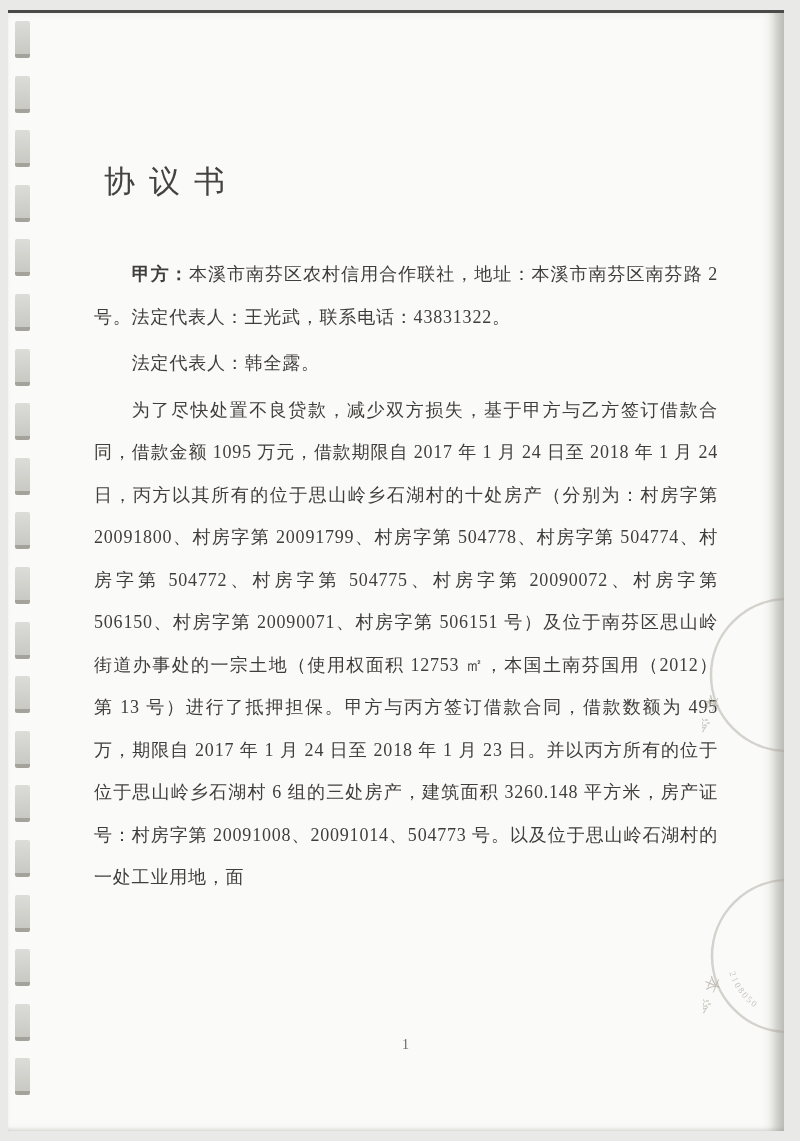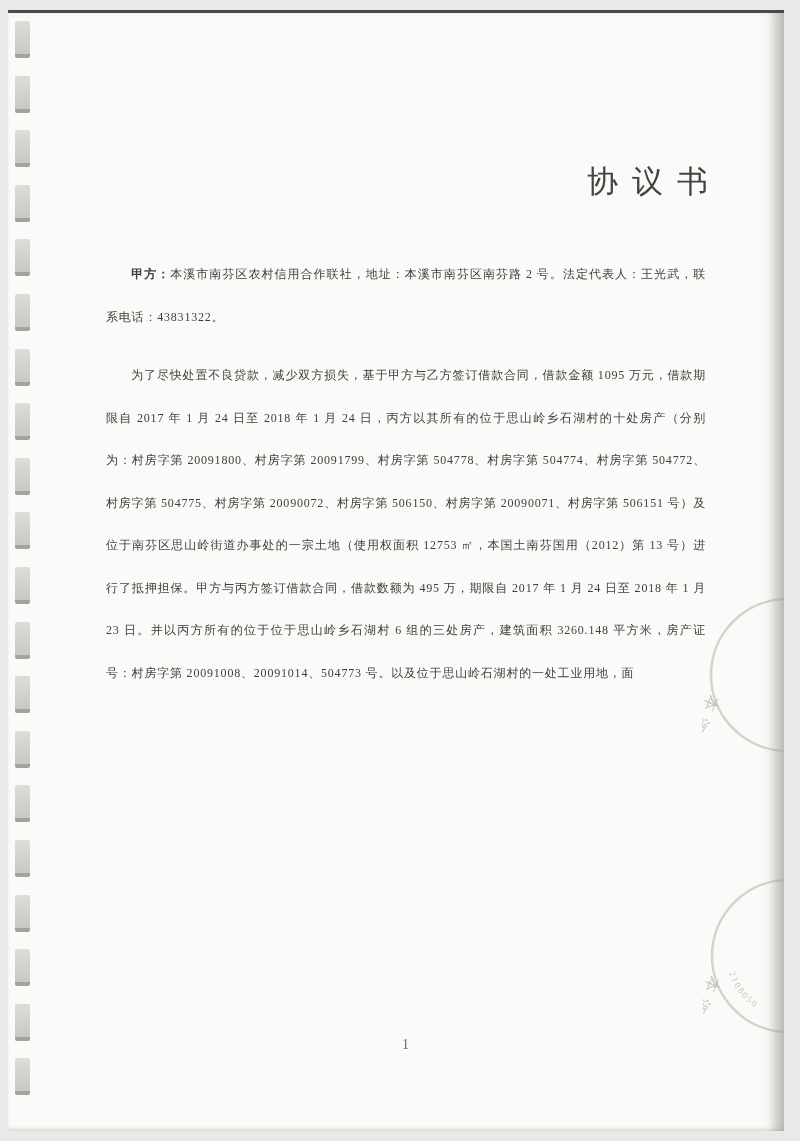--- a/index.html
+++ b/index.html
@@ -19,24 +19,24 @@
   
   .holes{position:absolute;left:0;top:0;width:40px;height:100%;}
   .hole{
     position:absolute;left:7px;width:15px;height:33px;border-radius:2px;
     background:linear-gradient(#dcdcd8,#c9c9c4);
     border-bottom:4px solid #a3a39c;
   }
   .content{position:absolute;left:82px;top:148px;width:632px;color:#403e3a;}
   h1.doc-title{
     margin:0 0 50px 0;font-size:31px;font-weight:500;line-height:42px;
-    text-align:right;letter-spacing:14px;text-indent:14px;color:#454340;
+    text-align:left;letter-spacing:14px;text-indent:14px;color:#454340;
   }
   p.para{
-    margin:16px;font-size:12px;line-height:42.5px;letter-spacing:.8px;
+    margin:4px;font-size:18px;line-height:42.5px;letter-spacing:.8px;
     text-align:justify;text-indent:2.1em;
   }
   p.para b{font-weight:700;}
   .page-number{
     position:absolute;left:82px;top:1024px;width:632px;text-align:center;
     font-size:14px;color:#6a6a66;letter-spacing:1px;
   }
   
   .stamp{position:absolute;width:170px;height:170px;opacity:.85;}
   .stamp-1{left:694px;top:577px;}
@@ -74,20 +74,21 @@
       <div class="hole" style="top: 1045.4px;"></div>
     </div>
 
   <div class="content">
     <h1 class="doc-title">协议书</h1>
 
     <p class="para"><b>甲方：</b><span>本溪市南芬区农村信用合作联社，地址：本溪市南芬区南芬路 2 号。法定代表人：王光武，联系电话：43831322。</span></p>
 
 
 
+    <p class="para"><span>法定代表人：韩全露。</span></p>
 
     <p class="para"><span>为了尽快处置不良贷款，减少双方损失，基于甲方与乙方签订借款合同，借款金额 1095 万元，借款期限自 2017 年 1 月 24 日至 2018 年 1 月 24 日，丙方以其所有的位于思山岭乡石湖村的十处房产（分别为：村房字第 20091800、村房字第 20091799、村房字第 504778、村房字第 504774、村房字第 504772、村房字第 504775、村房字第 20090072、村房字第 506150、村房字第 20090071、村房字第 506151 号）及位于南芬区思山岭街道办事处的一宗土地（使用权面积 12753 ㎡，本国土南芬国用（2012）第 13 号）进行了抵押担保。甲方与丙方签订借款合同，借款数额为 495 万，期限自 2017 年 1 月 24 日至 2018 年 1 月 23 日。并以丙方所有的位于位于思山岭乡石湖村 6 组的三处房产，建筑面积 3260.148 平方米，房产证号：村房字第 20091008、20091014、504773 号。以及位于思山岭石湖村的一处工业用地，面</span></p>
   </div>
 
   <div class="page-number">1</div>
 
   <svg class="stamp stamp-1" viewBox="0 0 170 170">
     <defs>
       <path id="arc1" d="M 9,85 A 76,76 0 1 1 9,84.9"></path>
     </defs>

